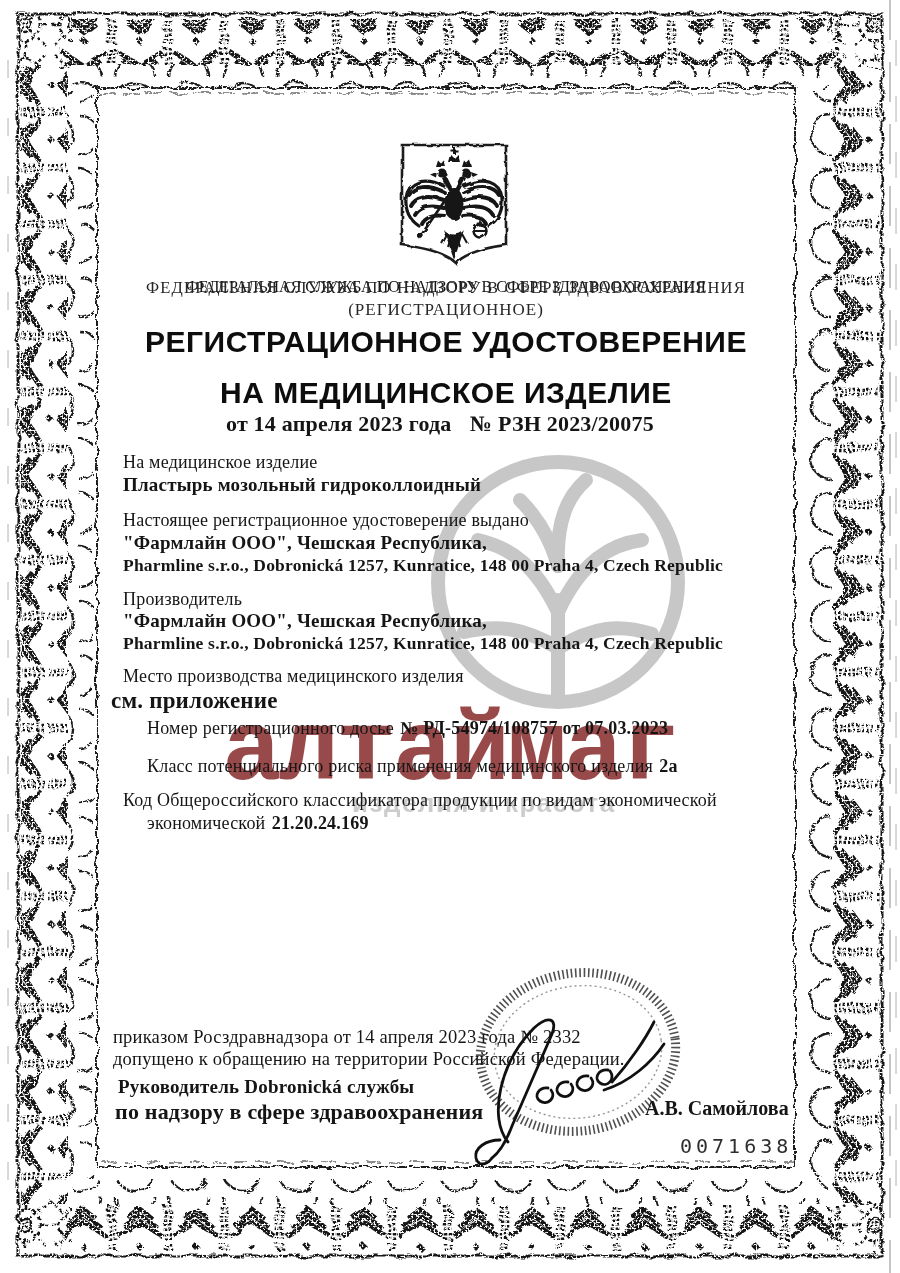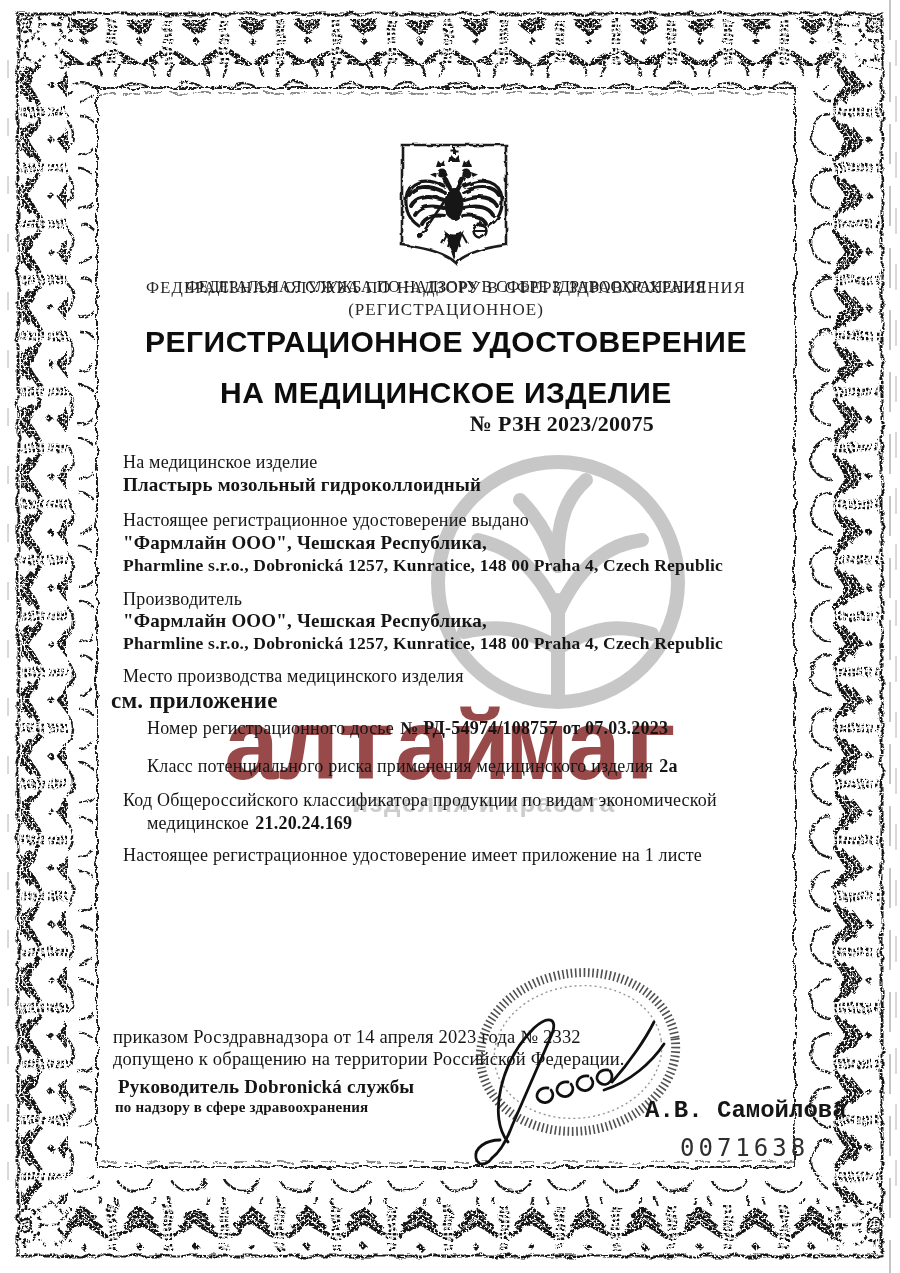--- a/index.html
+++ b/index.html
@@ -24,23 +24,23 @@
     font-family:Liberation Mono, monospace; font-weight:bold;
     font-size:100px; letter-spacing:-3px; color:#7f1d1d; opacity:.8; white-space:nowrap;margin-top:36px;
   }
   .wm-tag{
     position:absolute; left:352px; top:788px; z-index:1;
     font-family:"Liberation Sans", sans-serif; font-weight:bold;
     font-size:26px; letter-spacing:1.5px; color:#c4c4c4; opacity:.85; white-space:nowrap;
   }
   .serial{
     position:absolute; left:680px; top:1134px; z-index:3;
-    font-family:"DejaVu Sans Mono", monospace; font-size:24px; letter-spacing:4px; color:#2e2e2e;
-  }
-  .signer-name{position:absolute; left:645px; top:1097px; font-size:24px; font-weight:bold; z-index:5;font-family:Liberation Mono, monospace;}
+    font-family:"DejaVu Sans Mono", monospace; font-size:20px; letter-spacing:4px; color:#2e2e2e;
+  }
+  .signer-name{position:absolute; left:645px; top:1097px; font-size:20px; font-weight:bold; z-index:5;}
 </style>
 </head>
 <body>
 
 <div class="page">
 
   <svg class="layer wm" width="900" height="1273" viewBox="0 0 900 1273">
     <g stroke="#b5b5b5" stroke-width="14" fill="none" opacity="0.75" stroke-linecap="round">
       <circle cx="558" cy="582" r="120"></circle>
       <path d="M558,698 L558,600"></path>
@@ -189,20 +189,21 @@
     </g>
   </svg>
 
   <div class="hdr-band" style="top:278px">ФЕДЕРАЛЬНАЯ СЛУЖБА ПО НАДЗОРУ В СФЕРЕ ЗДРАВООХРАНЕНИЯ</div>
   <div class="hdr-band agency" style="top:278px">ФЕДЕРАЛЬНАЯ СЛУЖБА ПО НАДЗОРУ В СФЕРЕ ЗДРАВООХРАНЕНИЯ</div>
   <div class="hdr-band agency2" style="top:300px">(РЕГИСТРАЦИОННОЕ)</div>
 
   <div class="hdr-band title" style="top:325px">РЕГИСТРАЦИОННОЕ УДОСТОВЕРЕНИЕ</div>
   <div class="hdr-band title" style="top:376px">НА МЕДИЦИНСКОЕ ИЗДЕЛИЕ</div>
 
+  <div class="ln dateline" style="left:226px; top:411px">от  14 апреля 2023 года</div>
   <div class="ln dateline" style="left:470px; top:411px">№  РЗН 2023/20075</div>
 
   <div class="ln" style="left:123px; top:452px">На медицинское изделие</div>
   <div class="ln" style="left:123px; top:510px">Настоящее регистрационное удостоверение выдано</div>
 
   <div class="ln b" style="left:123px; top:474px; font-size:19px">Пластырь мозольный гидроколлоидный</div>
   <div class="ln b" style="left:123px; top:532px; font-size:19px">"Фармлайн ООО", Чешская Республика,</div>
   <div class="ln b addr" style="left:123px; top:555px">Pharmline s.r.o., Dobronická 1257, Kunratice, 148 00 Praha 4, Czech Republic</div>
 
   <div class="ln" style="left:123px; top:589px">Производитель</div>
@@ -215,30 +216,29 @@
   <div class="ln" style="left:123px; top:718px">
     <span class="lbl-gap">Номер регистрационного досье</span><span class="b">№ РД-54974/108757 от 07.03.2023</span>
   </div>
 
   <div class="ln" style="left:123px; top:756px">
     <span class="lbl-gap">Класс потенциального риска применения медицинского изделия</span><span class="b">2а</span>
   </div>
 
   <div class="ln" style="left:123px; top:790px">Код Общероссийского классификатора продукции по видам экономической</div>
   <div class="ln" style="left:123px; top:813px">
-    <span class="lbl-gap">медицинское</span><span class="b">21.20.24.169</span>
+    <span class="lbl-gap">экономической</span><span class="b">21.20.24.169</span>
   </div>
 
-  <div class="ln" style="left:123px; top:845px">Настоящее регистрационное удостоверение имеет приложение на 1 листе</div>
 
   <div class="ln" style="left:113px; top:1027px; font-size:18.5px">приказом Росздравнадзора от 14 апреля 2023 года № 2332</div>
   <div class="ln" style="left:113px; top:1049px; font-size:18.5px">допущено к обращению на территории Российской Федерации.</div>
 
   <div class="ln b" style="left:118px; top:1076px; font-size:19px">Руководитель Dobronická службы</div>
-  <div class="ln b" style="left:115px; top:1099px; font-size:15px">по надзору в сфере здравоохранения</div>
+  <div class="ln b" style="left:115px; top:1099px; font-size:22px">по надзору в сфере здравоохранения</div>
 
   <div class="signer-name">А.В. Самойлова</div>
 
   <div class="serial">0071638</div>
 
   <svg class="layer" width="900" height="1273" viewBox="0 0 900 1273" style="z-index:4">
     <g transform="rotate(-8 578 1052)" opacity="0.78">
       <ellipse cx="578" cy="1052" rx="98" ry="79" fill="none" stroke="#1f1f1f" stroke-width="9" stroke-dasharray="1.6 2.7"></ellipse>
       <ellipse cx="578" cy="1052" rx="84" ry="66" fill="none" stroke="#1f1f1f" stroke-width="1.4" stroke-dasharray="2 3" opacity="0.6"></ellipse>
     </g>

